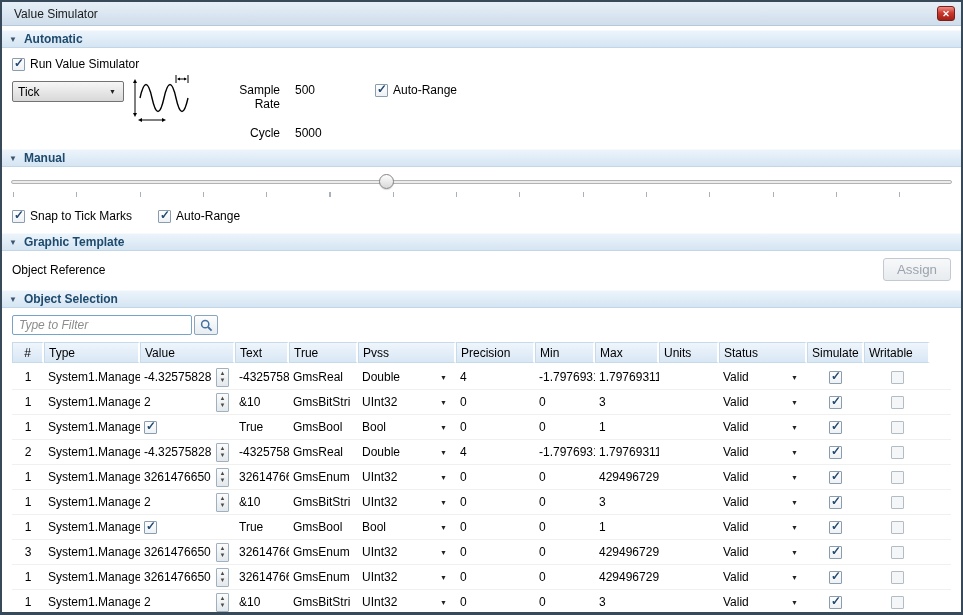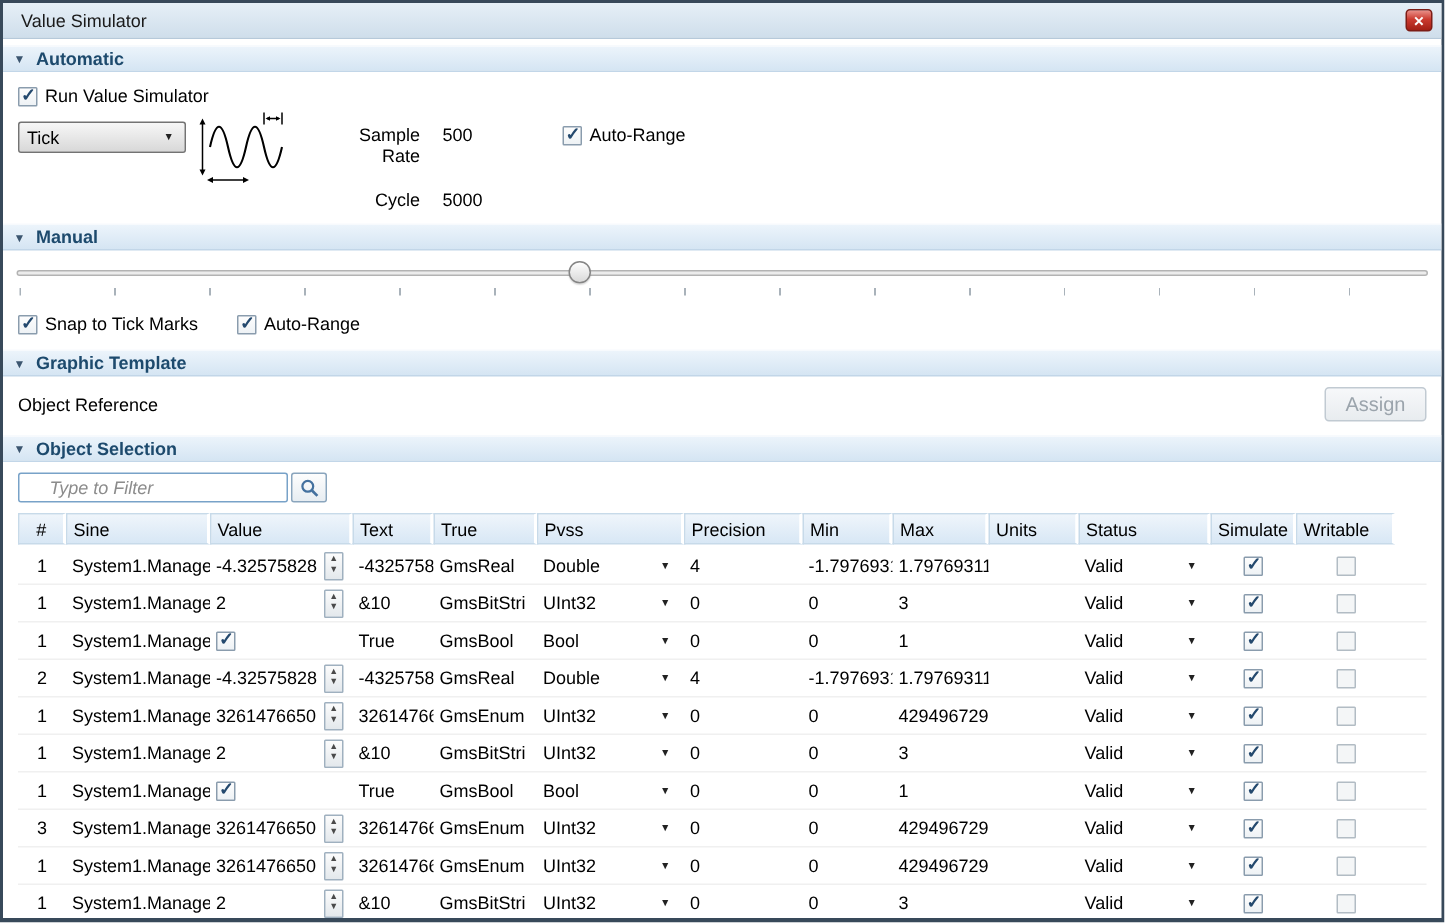--- a/index.html
+++ b/index.html
@@ -89,21 +89,21 @@
   .btn-disabled{
     padding:3px 13px; border:1px solid #c1cad2; border-radius:3px;
     background:linear-gradient(#f7f8fa,#e8ecef); color:#9ba4ac; cursor:default;
   }
 
   
   .os-body{ padding:5px 10px 0; }
   .filter-row{ display:flex; gap:2px; margin:2px 0 7px; }
   .filter-input{
     width:180px; height:20px; border:1px solid #78a2c8; border-radius:2px;
-    padding:0 20px; font-family:inherit; font-size:12px; outline:none;
+    padding:0 6px; font-family:inherit; font-size:12px; outline:none;
   }
   .filter-input::placeholder{ font-style:italic; color:#8c8c8c; }
   .search-btn{
     width:24px; height:20px; border:1px solid #8aa5bd; border-radius:2px;
     background:linear-gradient(#fdfdfd,#e7edf2); display:flex; align-items:center;
     justify-content:center; cursor:pointer;
   }
 
   
   .thead{ display:flex; margin-bottom:2px; }
@@ -235,21 +235,21 @@
         <span class="search-btn">
           <svg width="13" height="13" viewBox="0 0 13 13">
             <circle cx="5.2" cy="5.2" r="3.6" fill="none" stroke="#44719f" stroke-width="1.5"></circle>
             <line x1="8" y1="8" x2="11.6" y2="11.6" stroke="#44719f" stroke-width="1.8"></line>
           </svg>
         </span>
       </div>
 
       <div class="thead">
           <div class="th c0 cellcenter">#</div>
-          <div class="th c1">Sine</div>
+          <div class="th c1">Type</div>
           <div class="th c2">Value</div>
           <div class="th c3">Text</div>
           <div class="th c4">True</div>
           <div class="th c5">Pvss</div>
           <div class="th c6">Precision</div>
           <div class="th c7">Min</div>
           <div class="th c8">Max</div>
           <div class="th c9">Units</div>
           <div class="th c10">Status</div>
           <div class="th c11">Simulate</div>

